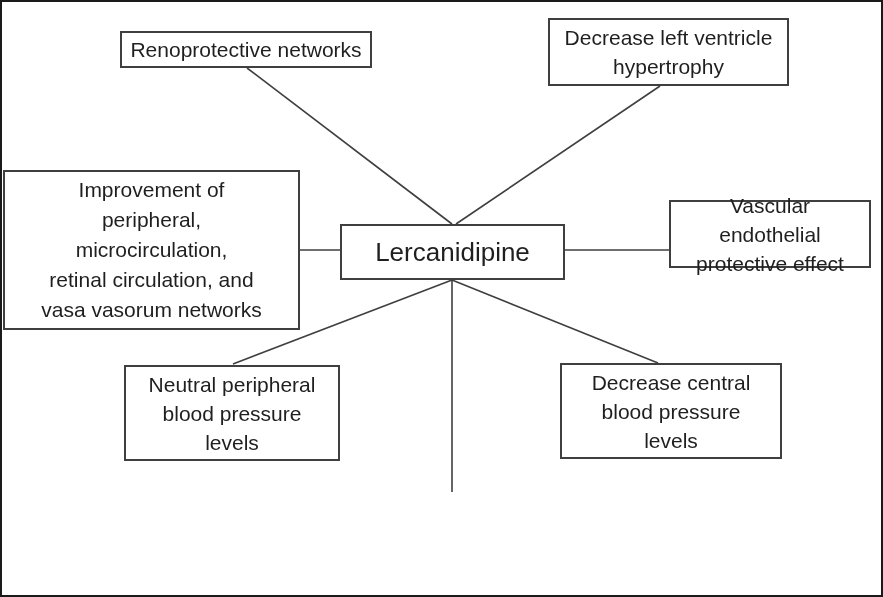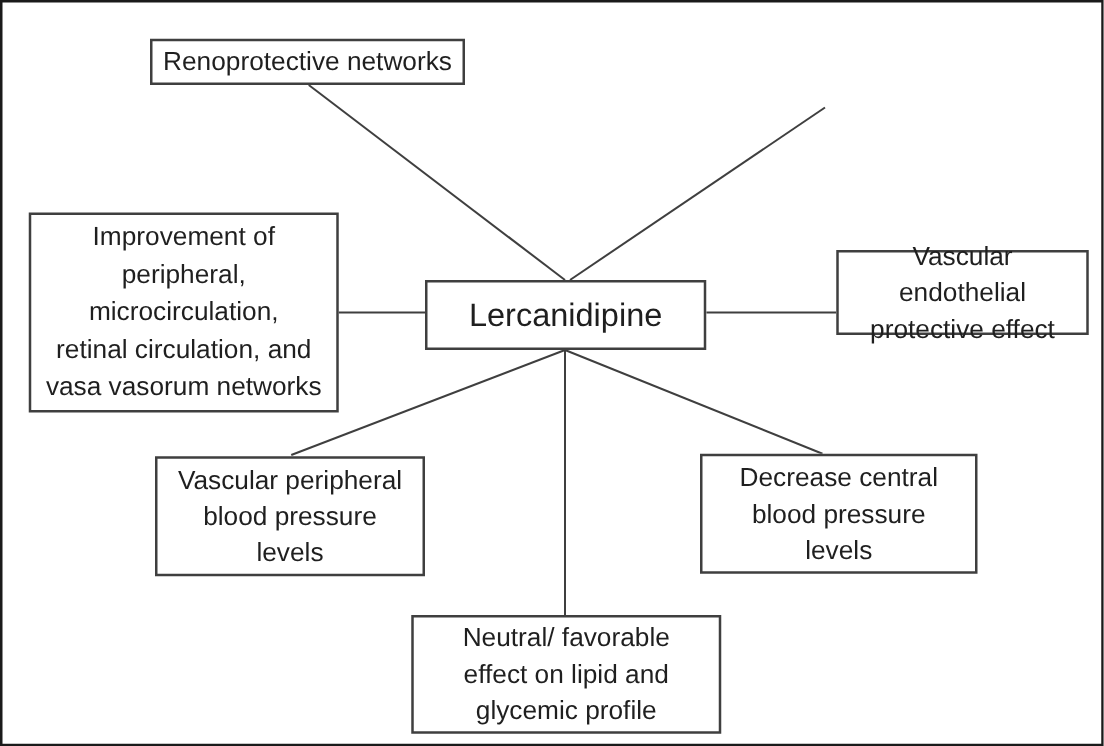--- a/index.html
+++ b/index.html
@@ -41,21 +41,21 @@
     line-height: 29px;
     white-space: pre-line;
     z-index: 2;
   }
   .n-center {
     left: 338px; top: 222px; width: 225px; height: 56px;
     font-size: 26px; line-height: 36px;
   }
   .n-reno    { left: 118px; top: 29px;  width: 252px; height: 37px; }
   .n-lvh     { left: 546px; top: 16px;  width: 241px; height: 68px; }
-  .n-micro   { left: 21px;  top: 168px; width: 248px; height: 160px; line-height: 30px; }
+  .n-micro   { left: 1px;  top: 168px; width: 297px; height: 160px; line-height: 30px; }
   .n-vasc    { left: 667px; top: 198px; width: 202px; height: 68px; }
   .n-pbp     { left: 122px; top: 363px; width: 216px; height: 96px; }
   .n-cbp     { left: 558px; top: 361px; width: 222px; height: 96px; }
   .n-lipid   { left: 327px; top: 490px; width: 248px; height: 95px; }
 </style>
 </head>
 <body>
 
 <div class="canvas">
 
@@ -66,36 +66,35 @@
     <line x1="563" y1="248" x2="667" y2="248" stroke="currentColor" stroke-width="1.6"></line>
     <line x1="450" y1="278" x2="231" y2="362" stroke="currentColor" stroke-width="1.6"></line>
     <line x1="450" y1="278" x2="450" y2="490" stroke="currentColor" stroke-width="1.6"></line>
     <line x1="450" y1="278" x2="656" y2="361" stroke="currentColor" stroke-width="1.6"></line>
   </svg>
 
   <div class="node n-center">Lercanidipine</div>
 
   <div class="node n-reno">Renoprotective networks</div>
 
+  <div class="node n-lvh">Decrease left ventricle
+hypertrophy</div>
 
   <div class="node n-micro">Improvement of
 peripheral,
 microcirculation,
 retinal circulation, and
 vasa vasorum networks</div>
 
   <div class="node n-vasc">Vascular
 endothelial
 protective effect</div>
 
-  <div class="node n-pbp">Vascular peripheral
+  <div class="node n-pbp">Neutral peripheral
 blood pressure
 levels</div>
 
   <div class="node n-cbp">Decrease central
 blood pressure
 levels</div>
 
-  <div class="node n-lipid">Neutral/ favorable
-effect on lipid and
-glycemic profile</div>
 
 </div>
 
 </body></html>

